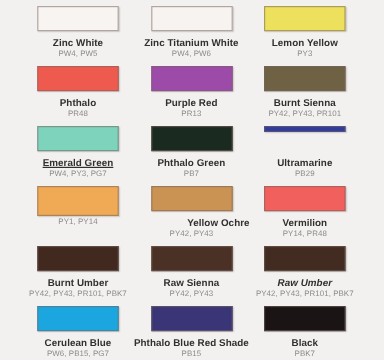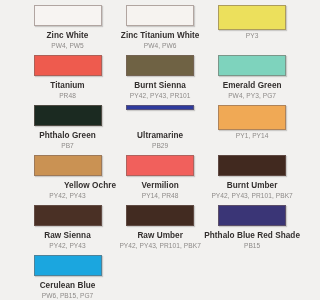--- a/index.html
+++ b/index.html
@@ -66,35 +66,41 @@
       <div class="swatch-name" style="color: rgb(51, 47, 46);">Zinc White</div>
       <div class="swatch-code" style="color: rgb(141, 138, 136);">PW4, PW5</div>
     </div>
     <div class="swatch-cell">
       <div class="swatch-chip" style="background: rgb(246, 243, 240);"></div>
       <div class="swatch-name" style="color: rgb(51, 47, 46);">Zinc Titanium White</div>
       <div class="swatch-code" style="color: rgb(141, 138, 136);">PW4, PW6</div>
     </div>
     <div class="swatch-cell">
       <div class="swatch-chip" style="background: rgb(236, 224, 92);"></div>
+      <div class="swatch-name" style="color: rgb(51, 47, 46);">Lemon Yellow</div>
       <div class="swatch-code" style="color: rgb(141, 138, 136);">PY3</div>
     </div>
     <div class="swatch-cell">
       <div class="swatch-chip" style="background: rgb(238, 91, 78);"></div>
-      <div class="swatch-name" style="color: rgb(51, 47, 46);">Titanium</div>
+      <div class="swatch-name" style="color: rgb(51, 47, 46);">Phthalo</div>
       <div class="swatch-code" style="color: rgb(141, 138, 136);">PR48</div>
+    </div>
+    <div class="swatch-cell">
+      <div class="swatch-chip" style="background: rgb(156, 75, 169);"></div>
+      <div class="swatch-name" style="color: rgb(51, 47, 46);">Purple Red</div>
+      <div class="swatch-code" style="color: rgb(141, 138, 136);">PR13</div>
     </div>
     <div class="swatch-cell">
       <div class="swatch-chip" style="background: rgb(111, 98, 68);"></div>
       <div class="swatch-name" style="color: rgb(51, 47, 46);">Burnt Sienna</div>
       <div class="swatch-code" style="color: rgb(141, 138, 136);">PY42, PY43, PR101</div>
     </div>
     <div class="swatch-cell">
       <div class="swatch-chip" style="background: rgb(126, 211, 189);"></div>
-      <div class="swatch-name" style="color: rgb(51, 47, 46);">Emerald Green</div>
+      <div class="swatch-name" style="color: rgb(51, 47, 46); text-decoration: underline;">Emerald Green</div>
       <div class="swatch-code" style="color: rgb(141, 138, 136);">PW4, PY3, PG7</div>
     </div>
     <div class="swatch-cell">
       <div class="swatch-chip" style="background: rgb(27, 42, 33);"></div>
       <div class="swatch-name" style="color: rgb(51, 47, 46);">Phthalo Green</div>
       <div class="swatch-code" style="color: rgb(141, 138, 136);">PB7</div>
     </div>
     <div class="swatch-cell">
       <div class="swatch-chip" style="background: rgb(46, 59, 157);"></div>
       <div class="swatch-name" style="color: rgb(51, 47, 46); margin-top: 21px;">Ultramarine</div>
@@ -119,26 +125,31 @@
       <div class="swatch-name" style="color: rgb(51, 47, 46);">Burnt Umber</div>
       <div class="swatch-code" style="color: rgb(141, 138, 136);">PY42, PY43, PR101, PBK7</div>
     </div>
     <div class="swatch-cell">
       <div class="swatch-chip" style="background: rgb(74, 48, 37);"></div>
       <div class="swatch-name" style="color: rgb(51, 47, 46);">Raw Sienna</div>
       <div class="swatch-code" style="color: rgb(141, 138, 136);">PY42, PY43</div>
     </div>
     <div class="swatch-cell">
       <div class="swatch-chip" style="background: rgb(66, 43, 33);"></div>
-      <div class="swatch-name" style="color: rgb(51, 47, 46);">Raw Umber</div>
+      <div class="swatch-name" style="color: rgb(51, 47, 46); font-style: italic;">Raw Umber</div>
       <div class="swatch-code" style="color: rgb(141, 138, 136);">PY42, PY43, PR101, PBK7</div>
+    </div>
+    <div class="swatch-cell">
+      <div class="swatch-chip" style="background: rgb(27, 166, 223);"></div>
+      <div class="swatch-name" style="color: rgb(51, 47, 46);">Cerulean Blue</div>
+      <div class="swatch-code" style="color: rgb(141, 138, 136);">PW6, PB15, PG7</div>
     </div>
     <div class="swatch-cell">
       <div class="swatch-chip" style="background: rgb(58, 53, 118);"></div>
       <div class="swatch-name" style="color: rgb(51, 47, 46);">Phthalo Blue Red Shade</div>
       <div class="swatch-code" style="color: rgb(141, 138, 136);">PB15</div>
     </div>
     <div class="swatch-cell">
-      <div class="swatch-chip" style="background: rgb(27, 166, 223);"></div>
-      <div class="swatch-name" style="color: rgb(51, 47, 46);">Cerulean Blue</div>
-      <div class="swatch-code" style="color: rgb(141, 138, 136);">PW6, PB15, PG7</div>
+      <div class="swatch-chip" style="background: rgb(26, 20, 20);"></div>
+      <div class="swatch-name" style="color: rgb(51, 47, 46);">Black</div>
+      <div class="swatch-code" style="color: rgb(141, 138, 136);">PBK7</div>
     </div>
   </div>
 
 </body></html>

